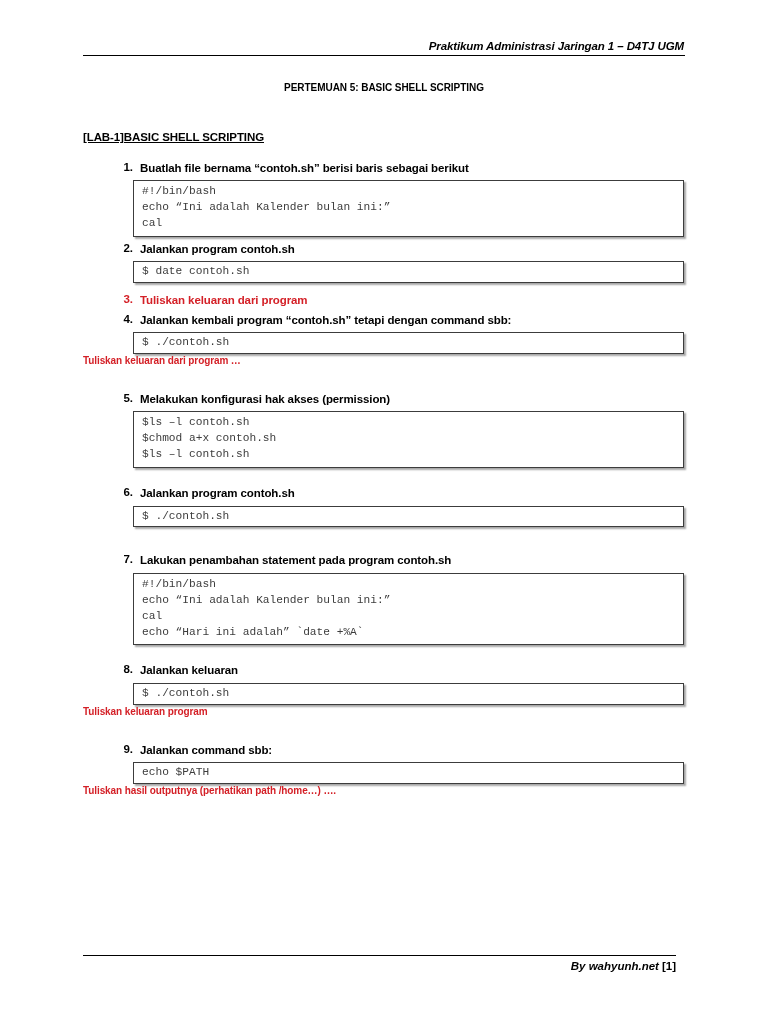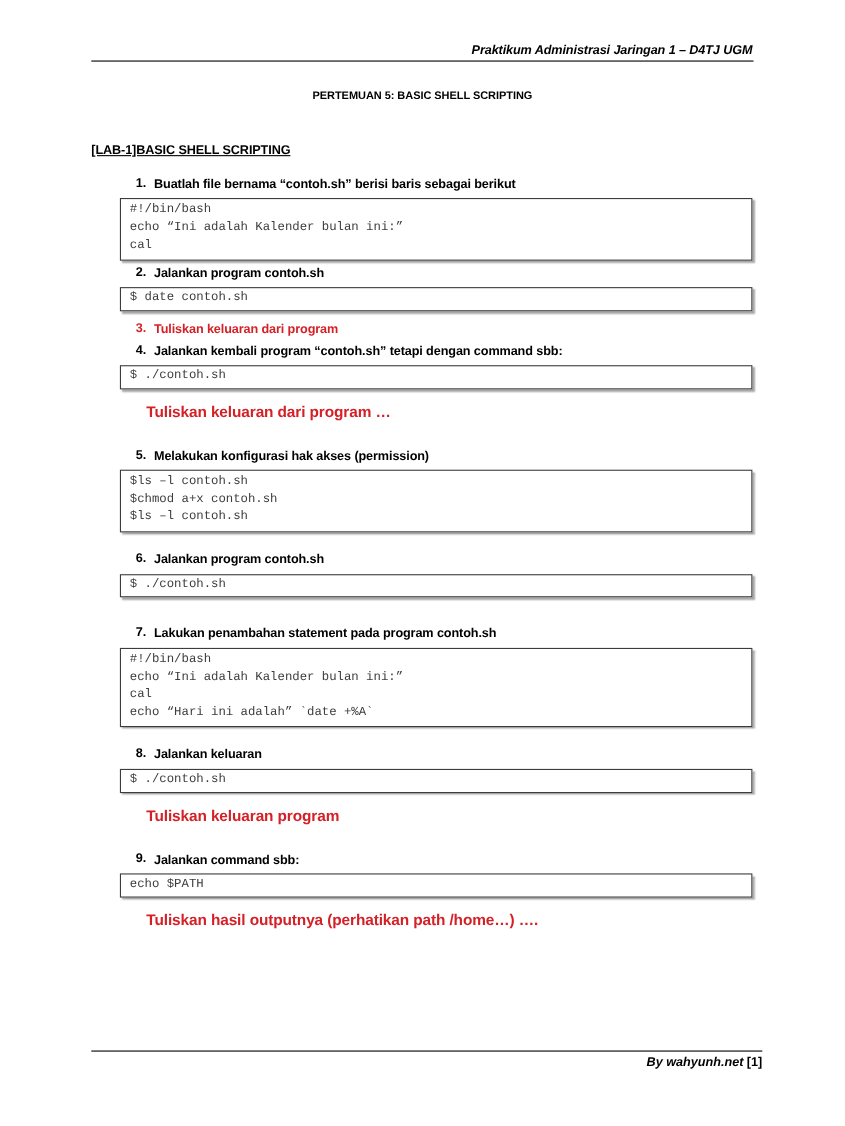--- a/index.html
+++ b/index.html
@@ -77,53 +77,52 @@
   .item-text {
     font-weight: bold;
     font-size: 11.5px;
     letter-spacing: -0.1px;
     line-height: 1.25;
   }
   .red { color: #d42027; }
 
   
   .codebox {
-    margin-left: 26px;
+    margin-left: 50px;
     margin-right: 1px;
     border: 1.2px solid #3c3c3c;
     background: #ffffff;
     box-shadow: 2px 2px 1.5px rgba(140,140,140,0.75);
     padding: 3px 0 4px 8px;
     box-sizing: border-box;
   }
   .codebox.single {
     padding: 2px 0 2px 8px;
   }
   .code-line {
     font-family: "Liberation Mono", monospace;
     font-size: 11.2px;
     line-height: 1.42;
     color: #3c3c3c;
     white-space: pre;
     letter-spacing: 0px;
   }
   .note {
-    margin-left: 50px;
-    font-weight: bold;
-    font-size: 14px;
+    font-weight: bold;
+    font-size: 10px;
     color: #d42027;
     letter-spacing: -0.1px;
-    padding-top: 12px;
+    padding-top: 1px;
   }
 
   
   .footer {
     position: absolute;
     left: 83px;
-    right: 75px;
+    right: 92px;
     bottom: 52px;
   }
   .footer-rule {
     border-bottom: 1.6px solid #000;
     width: 100%;
   }
   .footer-text {
     text-align: right;
     font-size: 11.5px;
     padding-top: 4px;

